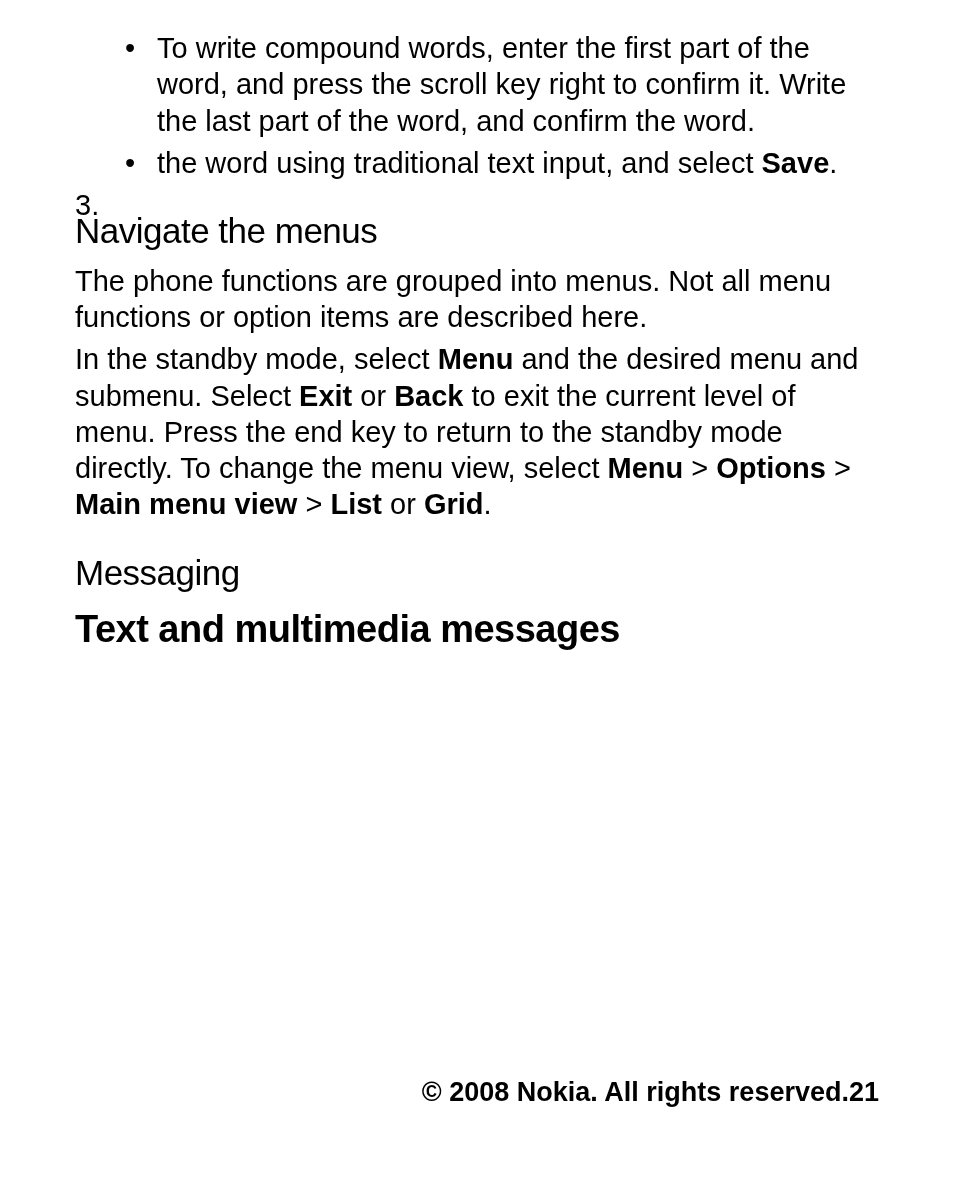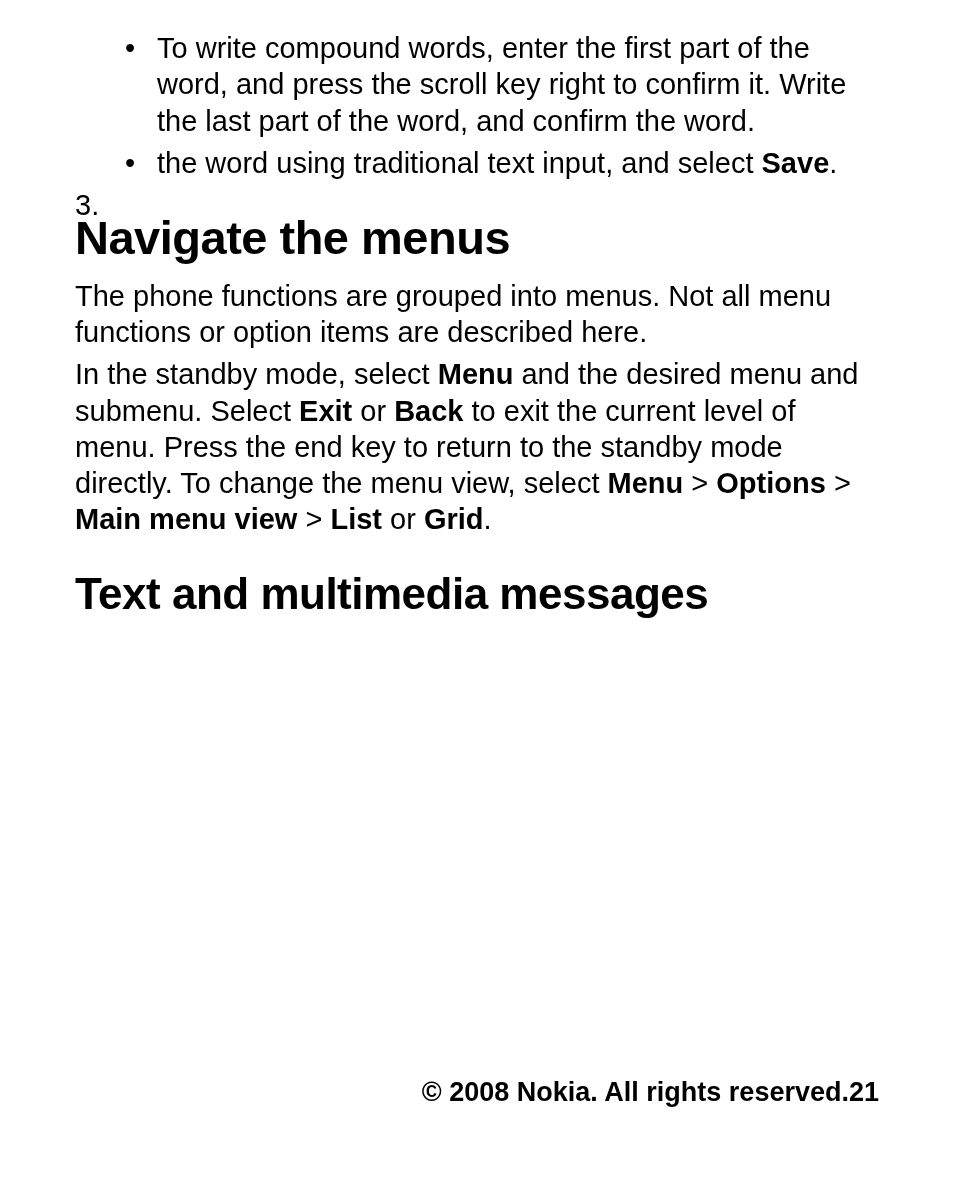--- a/index.html
+++ b/index.html
@@ -38,30 +38,30 @@
     padding-left: 42px;
     position: relative;
     margin-top: 2px;
   }
   .numbered-item .num {
     position: absolute;
     left: 0;
     top: 0;
   }
   h1 {
-    font-size: 47px;
-    font-weight: bold;
+    font-size: 35px;
+    font-weight: normal;
     margin-top: 28px;
     margin-bottom: 10px;
     letter-spacing: -0.5px;
   }
   h2 {
-    font-size: 44px;
+    font-size: 38px;
     font-weight: bold;
-    margin-top: 28px;
+    margin-top: 12px;
     margin-bottom: 8px;
     letter-spacing: -0.5px;
   }
   .para {
     margin-top: 6px;
     margin-bottom: 6px;
   }
   .bold {
     font-weight: bold;
   }
@@ -96,20 +96,21 @@
   <h1>Navigate the menus</h1>
 
   <div class="para">
     <span>The phone functions are grouped into menus. Not all menu functions or option items are described here.</span>
   </div>
 
   <div class="para">
     <span>In the standby mode, select </span><span class="bold">Menu</span><span> and the desired menu and submenu. Select </span><span class="bold">Exit</span><span> or </span><span class="bold">Back</span><span> to exit the current level of menu. Press the end key to return to the standby mode directly. To change the menu view, select </span><span class="bold">Menu</span><span> &gt; </span><span class="bold">Options</span><span> &gt; </span><span class="bold">Main menu view</span><span> &gt; </span><span class="bold">List</span><span> or </span><span class="bold">Grid</span><span>.</span>
   </div>
 
+  <h1>Messaging</h1>
 
 
   <h2>Text and multimedia messages</h2>
 
 
 </div>
 
 <div class="footer">
   <span>© 2008 Nokia. All rights reserved.</span>
   <span>21</span>

